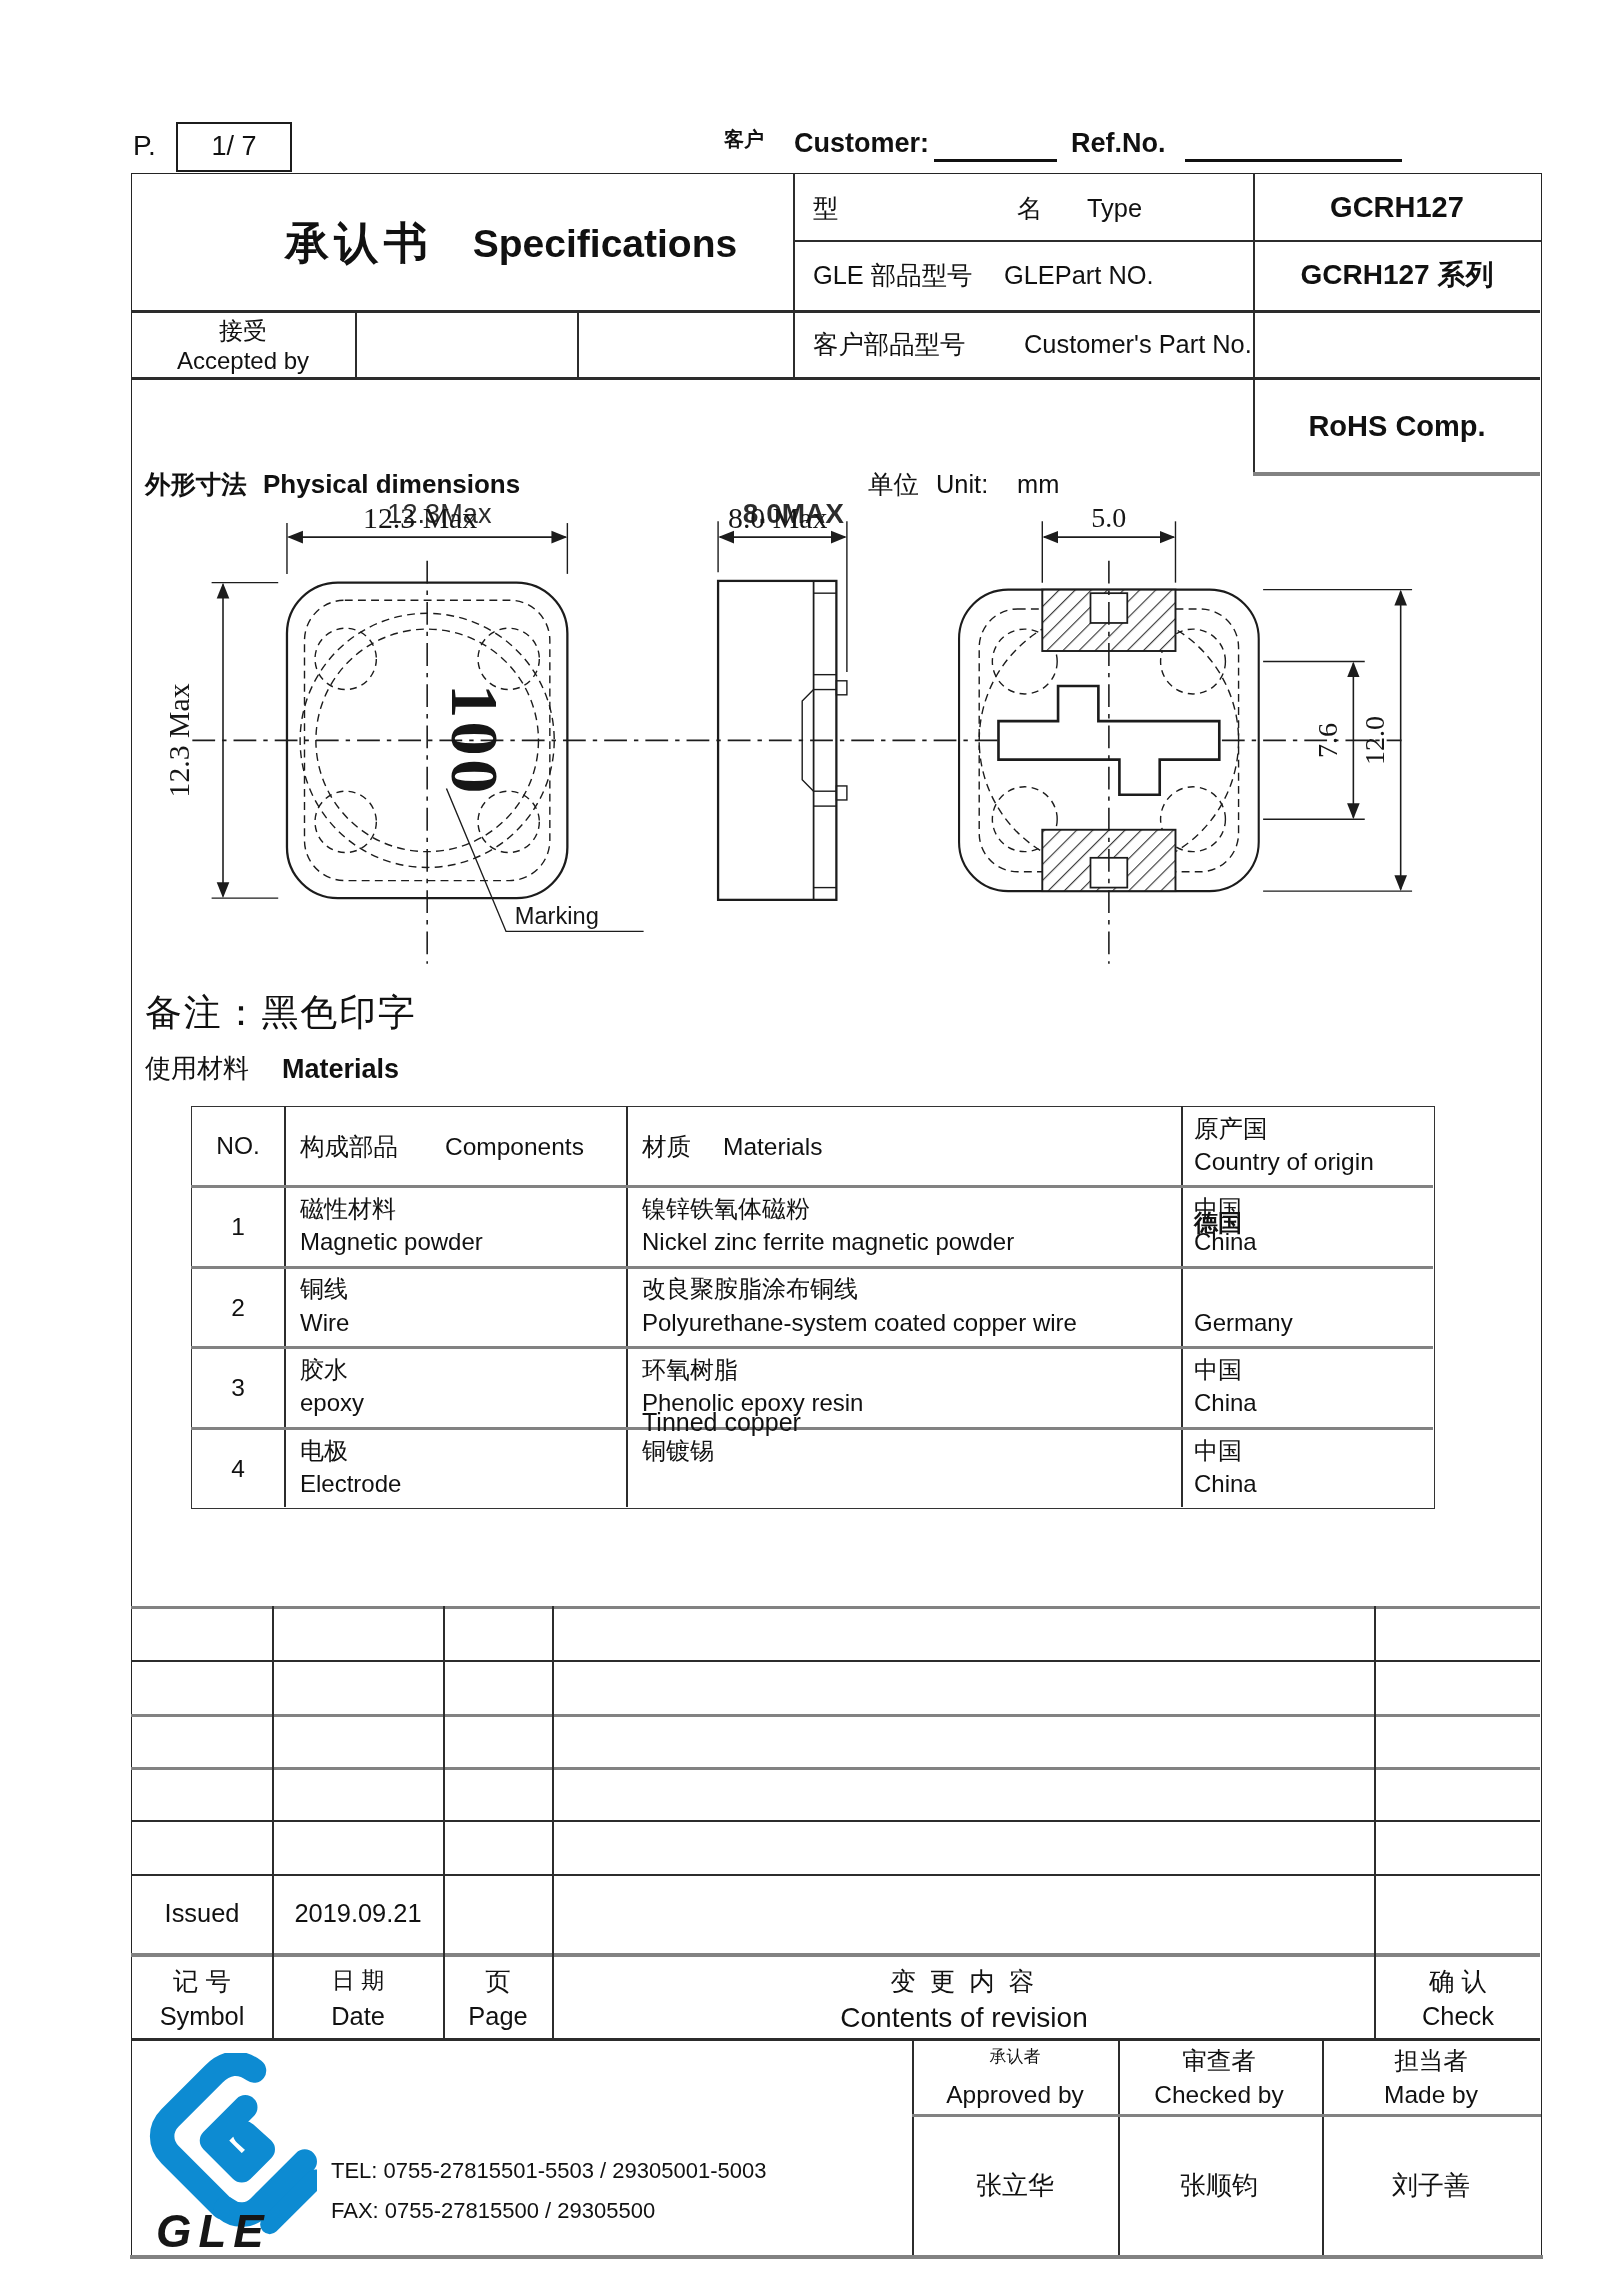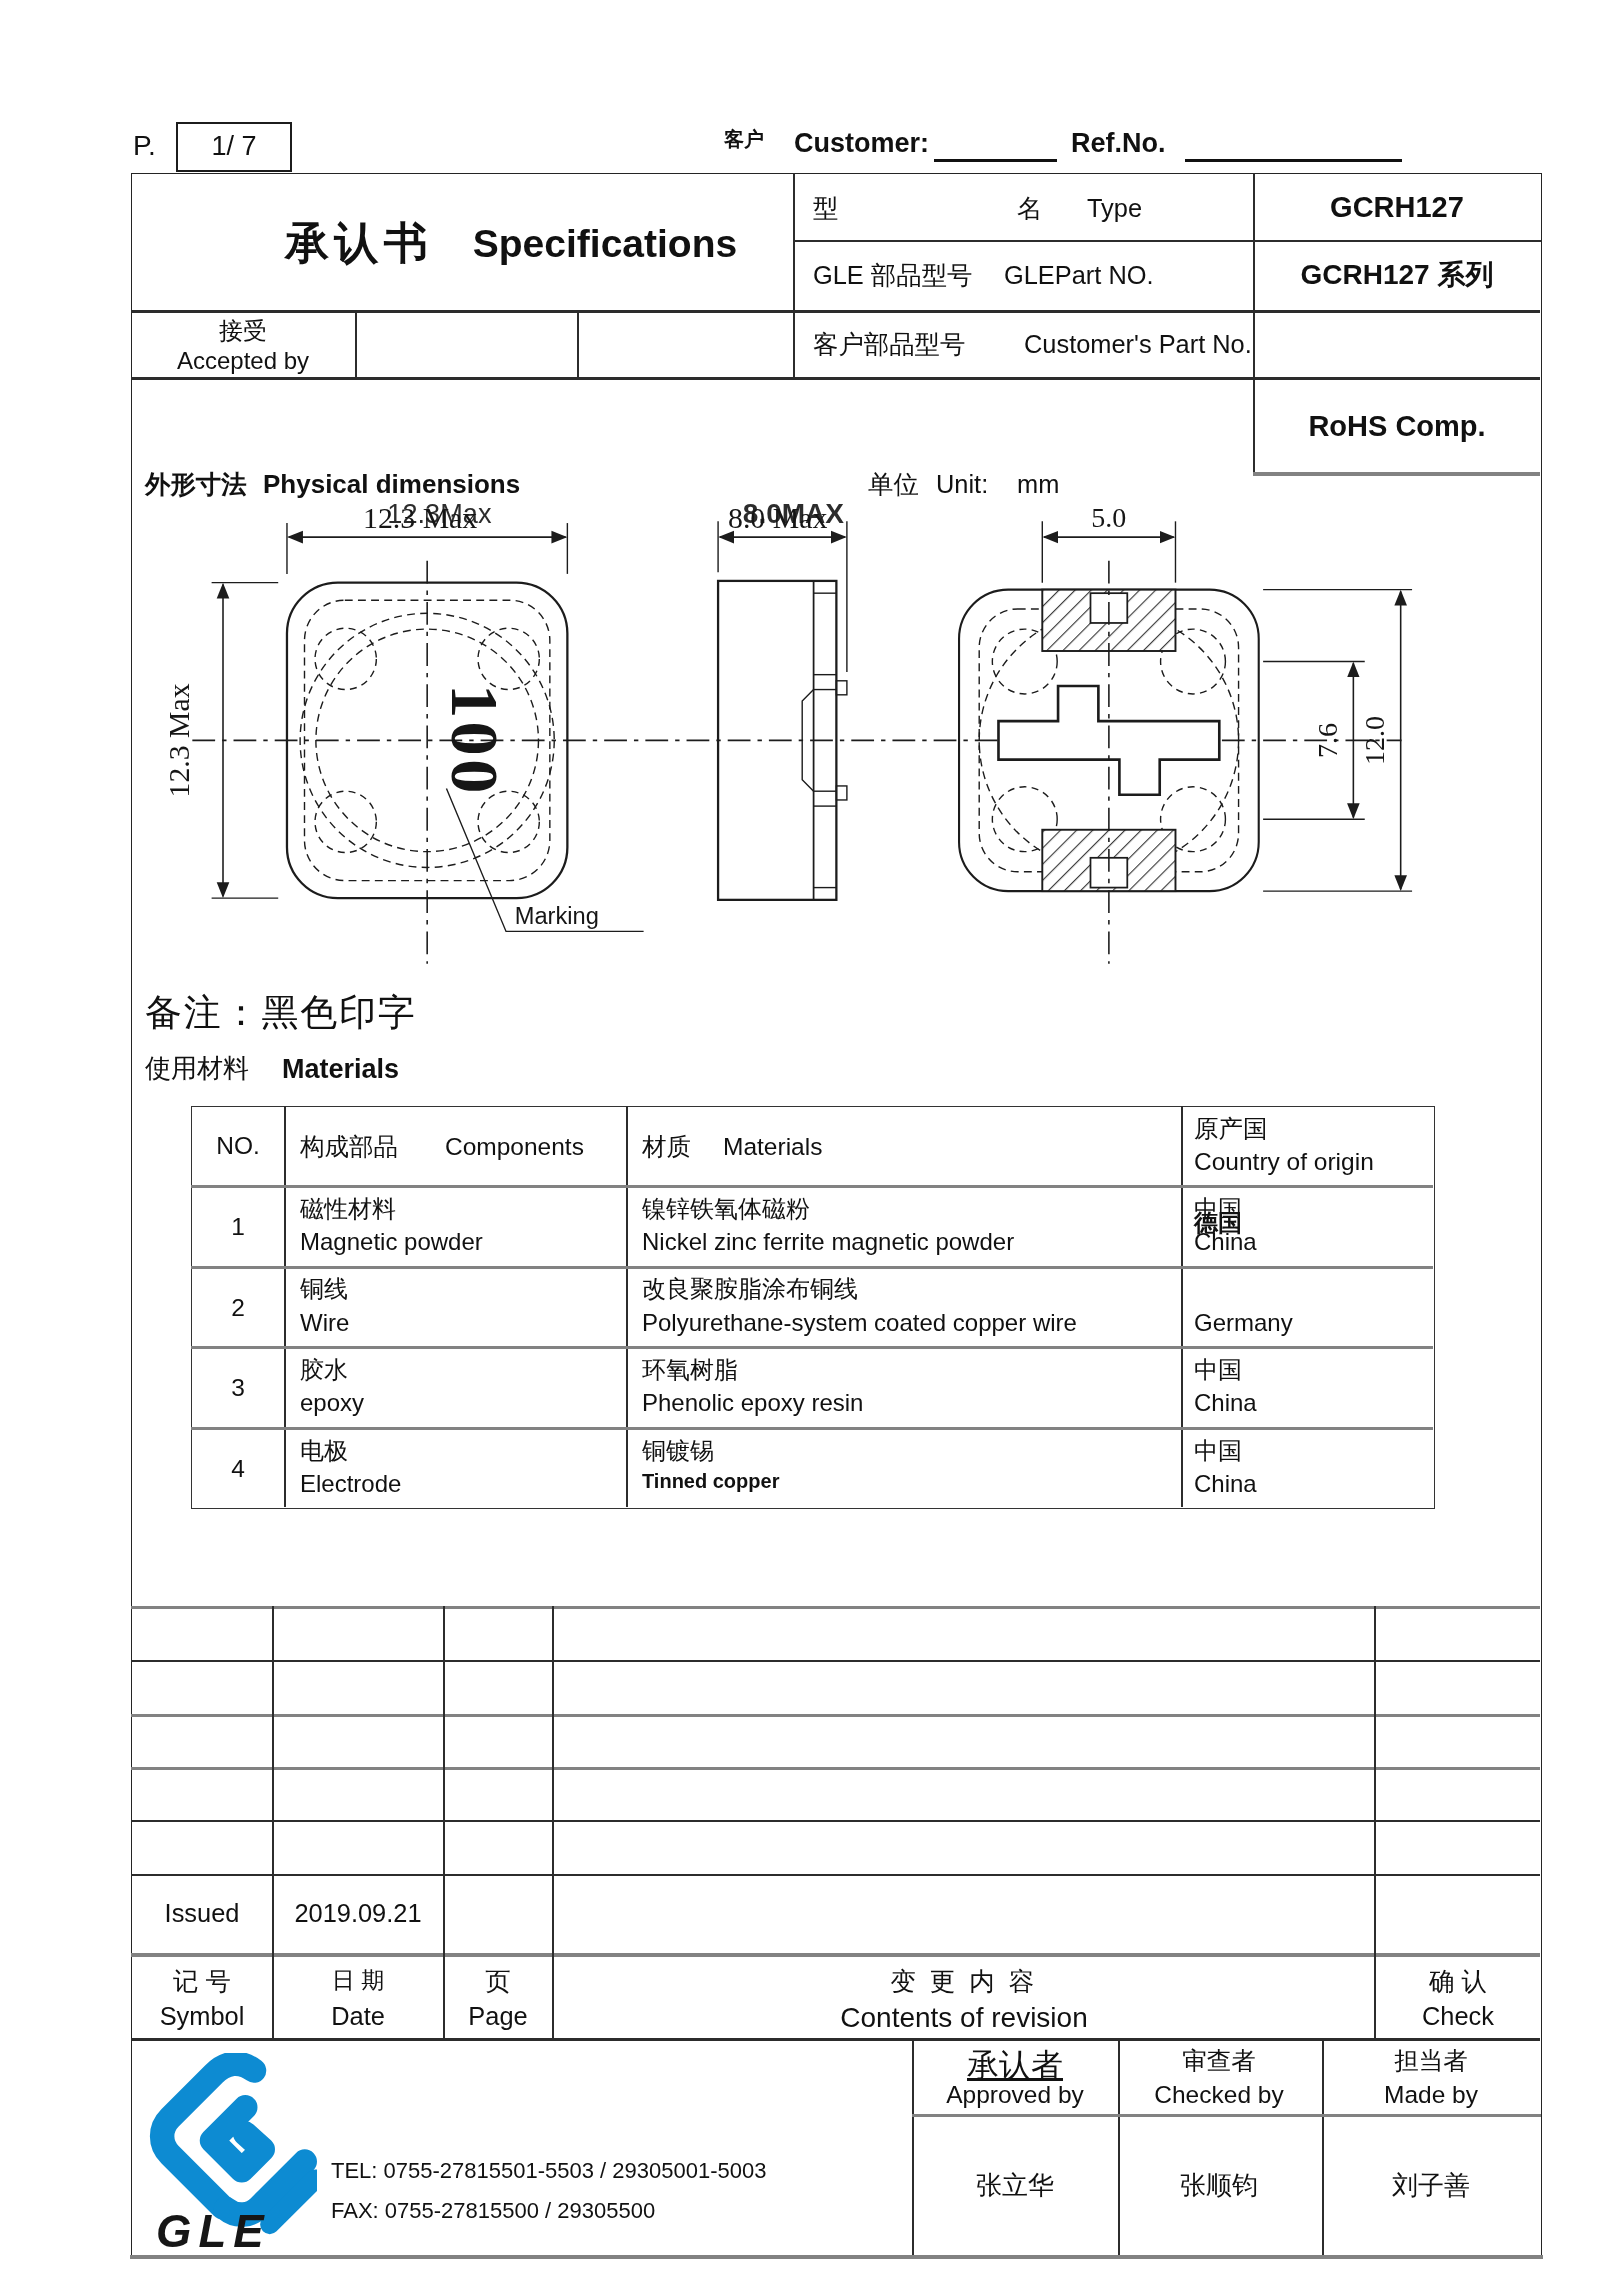--- a/index.html
+++ b/index.html
@@ -206,21 +206,21 @@
   <span class="t" style="left:300px;top:1389px;font-size:24px;">epoxy</span>
   <span class="t" style="left:642px;top:1356px;font-size:24px;">环氧树脂</span>
   <span class="t" style="left:642px;top:1389px;font-size:24px;">Phenolic epoxy resin</span>
   <span class="t" style="left:1194px;top:1356px;font-size:24px;">中国</span>
   <span class="t" style="left:1194px;top:1389px;font-size:24px;">China</span>
 
   <span class="t cc" style="left:238px;top:1469px;font-size:24.5px;">4</span>
   <span class="t" style="left:300px;top:1437px;font-size:24px;">电极</span>
   <span class="t" style="left:300px;top:1470px;font-size:24px;">Electrode</span>
   <span class="t" style="left:642px;top:1437px;font-size:24px;">铜镀锡</span>
-  <span class="t" style="left:642px;top:1470px;font-size:20px;font-weight:bold;">Tinned copper</span>
+  <span class="t" style="left:642px;top:1408px;font-size:25px;">Tinned copper</span>
   <span class="t" style="left:1194px;top:1437px;font-size:24px;">中国</span>
   <span class="t" style="left:1194px;top:1470px;font-size:24px;">China</span>
 
   <div class="ln gray" style="left:131px;top:1606px;width:1409px;height:2.6px;"></div>
   <div class="ln" style="left:131px;top:1660px;width:1409px;height:1.8px;"></div>
   <div class="ln gray" style="left:131px;top:1714px;width:1409px;height:2.6px;"></div>
   <div class="ln gray" style="left:131px;top:1767px;width:1409px;height:2.6px;"></div>
   <div class="ln" style="left:131px;top:1820px;width:1409px;height:1.8px;"></div>
   <div class="ln" style="left:131px;top:1874px;width:1409px;height:1.8px;"></div>
   <div class="ln gray" style="left:131px;top:1953px;width:1409px;height:3.5px;"></div>
@@ -256,21 +256,21 @@
       <path d="M118,62 L80,100 L114,134 L138,110 L118,92"></path>
       <path d="M96,178 C108,188 124,186 134,176 L186,124"></path>
       <path d="M146,196 L198,144" stroke-width="22"></path>
     </g>
     <text x="16" y="222" font-size="52" font-weight="bold" font-style="italic" fill="#0d8bd2" class="sans" letter-spacing="8">GLE</text>
   </svg>
 
   <span class="t" style="left:331px;top:2158px;font-size:22px;">TEL: 0755-27815501-5503 / 29305001-5003</span>
   <span class="t" style="left:331px;top:2198px;font-size:22px;">FAX: 0755-27815500 / 29305500</span>
 
-  <span class="t c" style="left:1015px;top:2047px;font-size:32px;text-decoration:underline;">承认者</span>
+  <span class="t c" style="left:1015px;top:2047px;font-size:17px;">承认者</span>
   <span class="t c" style="left:1015px;top:2081px;font-size:24.5px;">Approved by</span>
   <span class="t c" style="left:1219px;top:2047px;font-size:24.5px;">审查者</span>
   <span class="t c" style="left:1219px;top:2081px;font-size:24.5px;">Checked by</span>
   <span class="t c" style="left:1431px;top:2047px;font-size:24.5px;">担当者</span>
   <span class="t c" style="left:1431px;top:2081px;font-size:24.5px;">Made by</span>
 
   <span class="t cc" style="left:1015px;top:2186px;font-size:26px;">张立华</span>
   <span class="t cc" style="left:1219px;top:2186px;font-size:26px;">张顺钧</span>
   <span class="t cc" style="left:1431px;top:2186px;font-size:26px;">刘子善</span>
 

